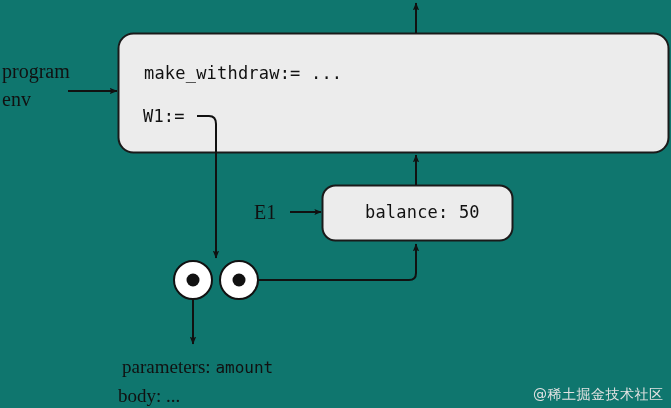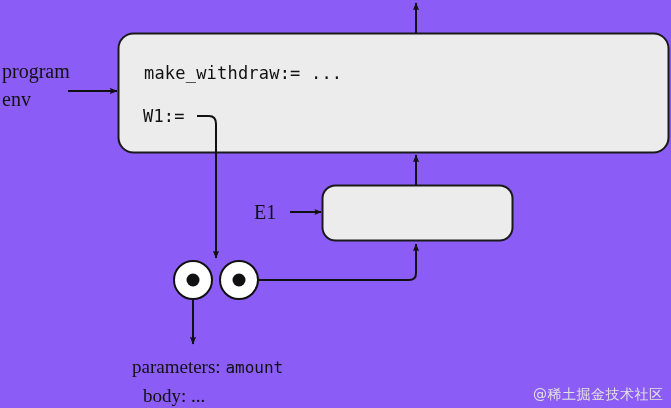--- a/index.html
+++ b/index.html
@@ -4,21 +4,21 @@
 <style>
   html, body {
     margin: 0;
     padding: 0;
     background: #ffffff;
   }
   #canvas {
     position: relative;
     width: 671px;
     height: 408px;
-    background: #8b5cf6;
+    background: #0f766e;
     overflow: hidden;
     font-family: "Liberation Serif", "DejaVu Serif", serif;
   }
   #svg-layer {
     position: absolute;
     left: 0;
     top: 0;
     width: 671px;
     height: 408px;
   }
@@ -100,20 +100,21 @@
   </svg>
 
   <div class="txt serif-label" style="left:2px; top:61px;">program</div>
   <div class="txt serif-label" style="left:2px; top:89px;">env</div>
 
   <div class="txt mono-code" style="left:144px; top:65px;">make_withdraw:= ...</div>
   <div class="txt mono-code" style="left:143px; top:108px;">W1:=</div>
 
   <div class="txt serif-label" style="left:254px; top:202px;">E1</div>
 
+  <div class="txt mono-code" style="left:365px; top:204px;">balance: 50</div>
 
-  <div class="mixed-line" style="left:132px; top:357px;"><span>parameters:</span><span> </span><span class="code">amount</span></div>
+  <div class="mixed-line" style="left:122px; top:357px;"><span>parameters:</span><span> </span><span class="code">amount</span></div>
 
-  <div class="mixed-line" style="left:118px; top:386px;margin-left:25px;"><span>body:</span><span> </span><span>...</span></div>
+  <div class="mixed-line" style="left:118px; top:386px;"><span>body:</span><span> </span><span>...</span></div>
 
   <div class="watermark" style="left:533px; top:386px;">@稀土掘金技术社区</div>
 
 </div>
 
 </body></html>

